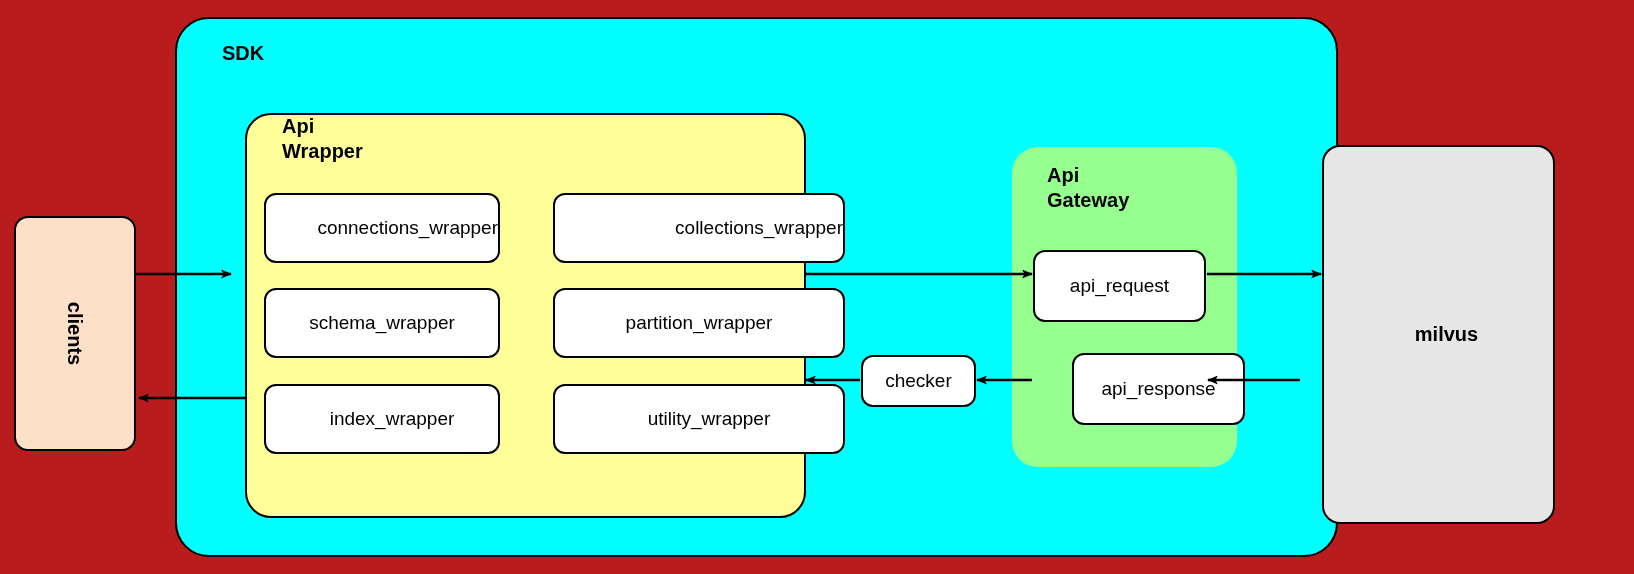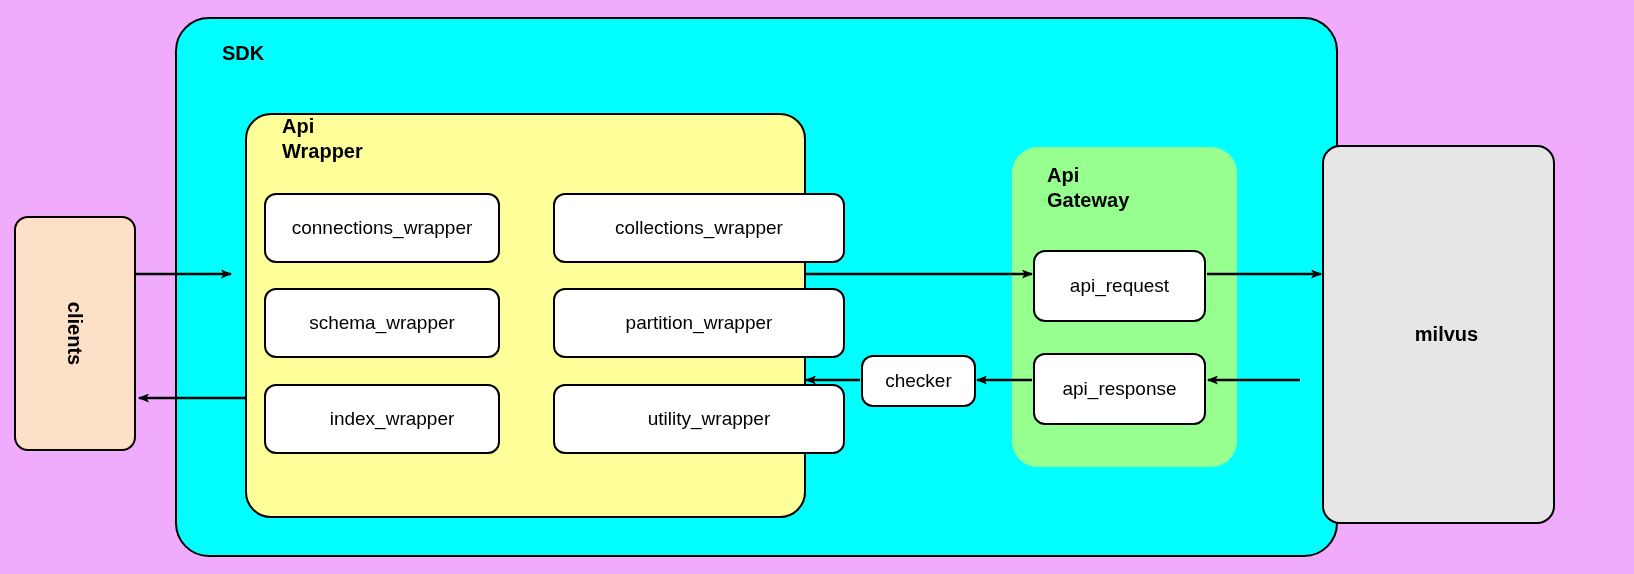--- a/index.html
+++ b/index.html
@@ -7,21 +7,21 @@
     padding: 0;
     background: #ffffff;
   }
   body {
     font-family: "Liberation Sans", sans-serif;
   }
   #canvas {
     position: relative;
     width: 1634px;
     height: 574px;
-    background: #f0abfc;
+    background: #b91c1c;
     overflow: hidden;
   }
   .box {
     position: absolute;
     box-sizing: border-box;
     border: 2px solid #000000;
     display: flex;
     align-items: center;
     justify-content: center;
     text-align: center;
@@ -88,31 +88,31 @@
   .title-gateway { left: 1047px; top: 163px; }
   
   .leaf {
     background: #ffffff;
     border-radius: 12px;
     font-size: 19px;
     color: #000000;
   }
   .w-left  { left: 264px; width: 236px; }
   .w-right { left: 553px; width: 292px; }
-  .row1 { top: 193px; height: 70px; }
+  .row1 { top: 193px; height: 70px; justify-content: flex-end; }
   .row2 { top: 288px; height: 70px; }
   .row3 { top: 384px; height: 70px; padding-left: 20px; }
   .gw-box {
     left: 1033px;
     width: 173px;
     height: 72px;
     font-size: 19px;
   }
   .gw-req { top: 250px; }
-  .gw-res { top: 353px; }
+  .gw-res { top: 353px; margin-left: 39px; }
   .checker-box {
     left: 861px;
     top: 355px;
     width: 115px;
     height: 52px;
     font-size: 19px;
     border-radius: 12px;
     background: #ffffff;
   }
   

